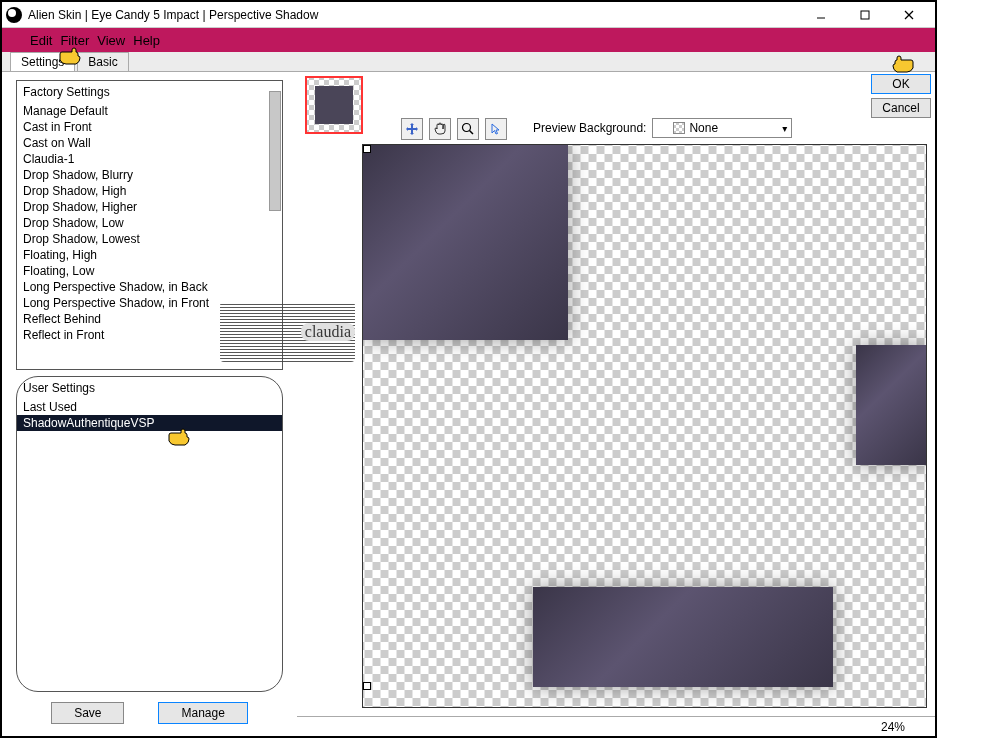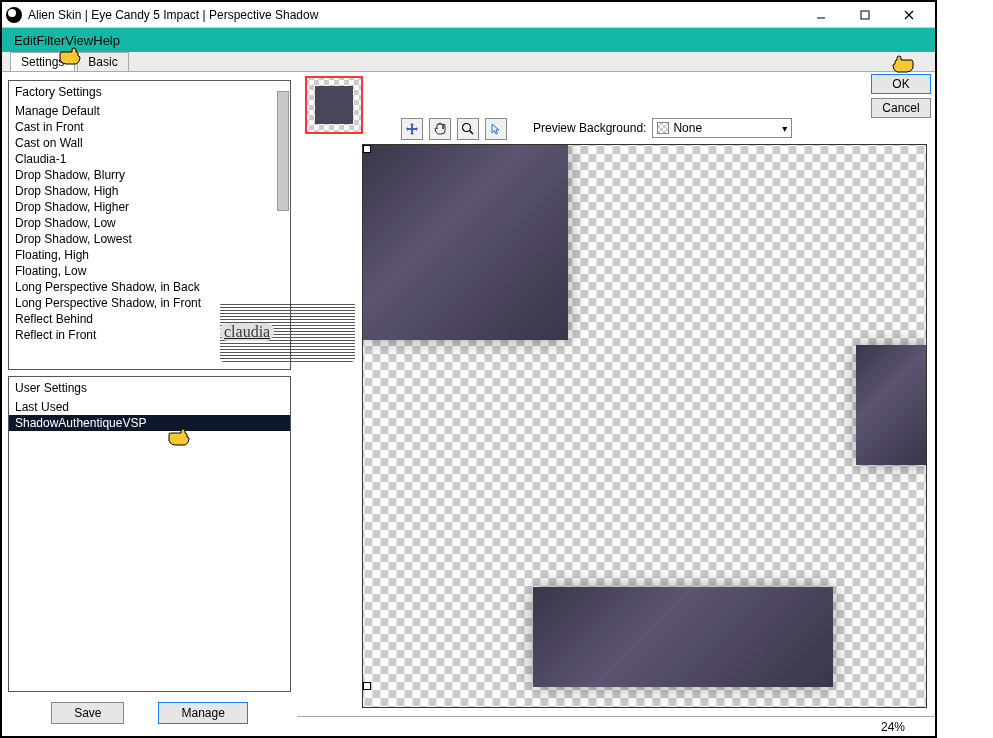--- a/index.html
+++ b/index.html
@@ -8,54 +8,54 @@
     .window { width: 937px; height: 738px; border: 2px solid #000; background: #fff; display: flex; flex-direction: column; }
     
     .titlebar { display: flex; align-items: center; height: 26px; background: #fff; border-bottom: 1px solid #ccc; padding: 0 4px; }
     .titlebar-icon { width: 16px; height: 16px; background: #000; border-radius: 50%; margin-right: 6px; position: relative; }
     .titlebar-icon::after { content: ""; position: absolute; width: 8px; height: 8px; border-radius: 50%; background: #fff; top: 2px; left: 2px; }
     .titlebar-text { flex: 1; font-size: 12px; }
     .win-controls { display: flex; }
     .win-btn { width: 44px; height: 24px; display: flex; align-items: center; justify-content: center; font-family: monospace; font-size: 11px; cursor: pointer; }
     .win-btn svg { width: 10px; height: 10px; }
     
-    .menubar { display: flex; gap: 0; padding: 4px 12px; background: #14b8a6; height: 24px; align-items: center; }
+    .menubar { display: flex; gap: 8px; padding: 4px 28px; background: #be185d; height: 24px; align-items: center; }
     .menu-item { cursor: pointer; font-size: 13px; }
     
     .tab-row { display: flex; background: #ececec; border-bottom: 1px solid #aaa; height: 20px; align-items: flex-end; padding-left: 8px; }
     .tab { padding: 2px 10px; background: #fff; border: 1px solid #aaa; border-bottom: none; font-size: 12px; cursor: pointer; margin-right: 2px; }
     .tab.inactive { background: #ececec; }
     
     .body-row { display: flex; flex: 1; overflow: hidden; }
     
-    .left-panel { width: 295px; padding: 8px 6px; display: flex; flex-direction: column; gap: 6px; background: #fff; }
+    .left-panel { width: 295px; padding: 8px 14px; display: flex; flex-direction: column; gap: 6px; background: #fff; }
     .listbox { border: 1px solid #555; background: #fff; overflow: hidden; position: relative; }
     .listbox.factory { flex: 0 0 290px; }
-    .listbox.user { flex: 1; }
+    .listbox.user { flex: 1; border-radius: 22px; }
     .list-header { padding: 4px 6px; font-size: 12px; }
     .list-item { padding: 1px 6px; font-size: 12px; cursor: pointer; white-space: nowrap; }
     .list-item.selected { background: #0f172a; color: #fff; }
     .scrollbar-thumb { position: absolute; right: 1px; top: 10px; width: 12px; height: 120px; background: #c8c8c8; border: 1px solid #999; }
     
     .bottom-btns { display: flex; gap: 34px; padding: 4px 0; justify-content: center; }
     .btn { padding: 3px 22px; background: #e6e6e6; border: 1px solid #888; font-size: 12px; cursor: pointer; }
     .btn.blue-border { border: 1px solid #0a84ff; }
     
     .right-panel { flex: 1; display: flex; flex-direction: column; background: #fff; position: relative; }
     
     .top-controls { display: flex; align-items: flex-start; padding: 4px 8px; gap: 12px; position: relative; }
     .thumb { width: 58px; height: 58px; border: 2px solid #f33; background: repeating-conic-gradient(#ccc 0% 25%, #fff 0% 50%) 50% / 10px 10px; position: relative; }
     .thumb::after { content: ""; position: absolute; inset: 8px; background: #4a4558; }
     
     .tool-icons { display: flex; gap: 6px; margin-top: 42px; margin-left: 26px; }
     .tool { width: 22px; height: 22px; border: 1px solid #888; background: #f0f0f0; display: flex; align-items: center; justify-content: center; cursor: pointer; }
     .tool svg { width: 14px; height: 14px; }
     
     .preview-bg { display: flex; align-items: center; gap: 6px; margin-top: 42px; margin-left: 14px; }
-    .dropdown { width: 140px; height: 20px; border: 1px solid #888; background: #fff; display: flex; align-items: center; padding: 0 4px; font-size: 12px; position: relative; }
+    .dropdown { width: 140px; height: 20px; border: 1px solid #888; background: #fff; display: flex; align-items: center; padding: 0 20px; font-size: 12px; position: relative; }
     .dropdown::after { content: "▾"; position: absolute; right: 4px; font-size: 10px; }
     .dd-swatch { width: 12px; height: 12px; background: repeating-conic-gradient(#ccc 0% 25%, #fff 0% 50%) 50% / 6px 6px; border: 1px solid #888; margin-right: 4px; }
     
     .ok-cancel { position: absolute; right: 4px; top: 2px; display: flex; flex-direction: column; gap: 4px; }
     .ok-cancel .btn { width: 60px; text-align: center; padding: 2px 0; }
     .ok-cancel .btn.ok { border: 1px solid #0a84ff; }
     
     .canvas { flex: 1; margin: 0 8px 8px 65px; border: 1px solid #333; background: repeating-conic-gradient(#ccc 0% 25%, #fff 0% 50%) 50% / 16px 16px; position: relative; overflow: hidden; }
     .shadow-rect { position: absolute; background: linear-gradient(135deg, #3a3548 0%, #5c5470 40%, #3a3548 100%); box-shadow: 0 0 20px rgba(0,0,0,0.4); }
     .rect1 { left: 0; top: 0; width: 205px; height: 195px; }
@@ -66,21 +66,21 @@
     .status { height: 20px; border-top: 1px solid #aaa; display: flex; justify-content: flex-end; align-items: center; padding-right: 30px; font-size: 12px; }
     
     .pointer-overlay { position: absolute; pointer-events: none; z-index: 100; }
     .pointer-hand { width: 28px; height: 20px; }
     .pointer-hand svg path { fill: #f8c830; stroke: #000; stroke-width: 1; }
     .p1 { left: 58px; top: 46px; }
     .p2 { left: 167px; top: 427px; }
     .p3 { right: 78px; top: 54px; }
     
     .watermark { position: absolute; left: 220px; top: 302px; width: 135px; height: 60px; z-index: 50; pointer-events: none; }
-    .watermark-bg { width: 100%; height: 100%; background: repeating-linear-gradient(0deg, #444 0, #444 1px, transparent 1px, transparent 3px); border-radius: 4px; opacity: 0.9; display: flex; align-items: center; justify-content: flex-start; text-decoration: underline; }
+    .watermark-bg { width: 100%; height: 100%; background: repeating-linear-gradient(0deg, #444 0, #444 1px, transparent 1px, transparent 3px); border-radius: 4px; opacity: 0.9; display: flex; align-items: center; justify-content: flex-end; }
     .watermark-text { font-family: cursive; font-size: 16px; color: #222; background: #ddd; padding: 0 4px; border-radius: 8px; }
   </style>
 </head>
 <body>
 
 <div class="window">
   <div class="titlebar">
     <div class="titlebar-icon"></div>
     <div class="titlebar-text">Alien Skin | Eye Candy 5 Impact | Perspective Shadow</div>
     <div class="win-controls">

